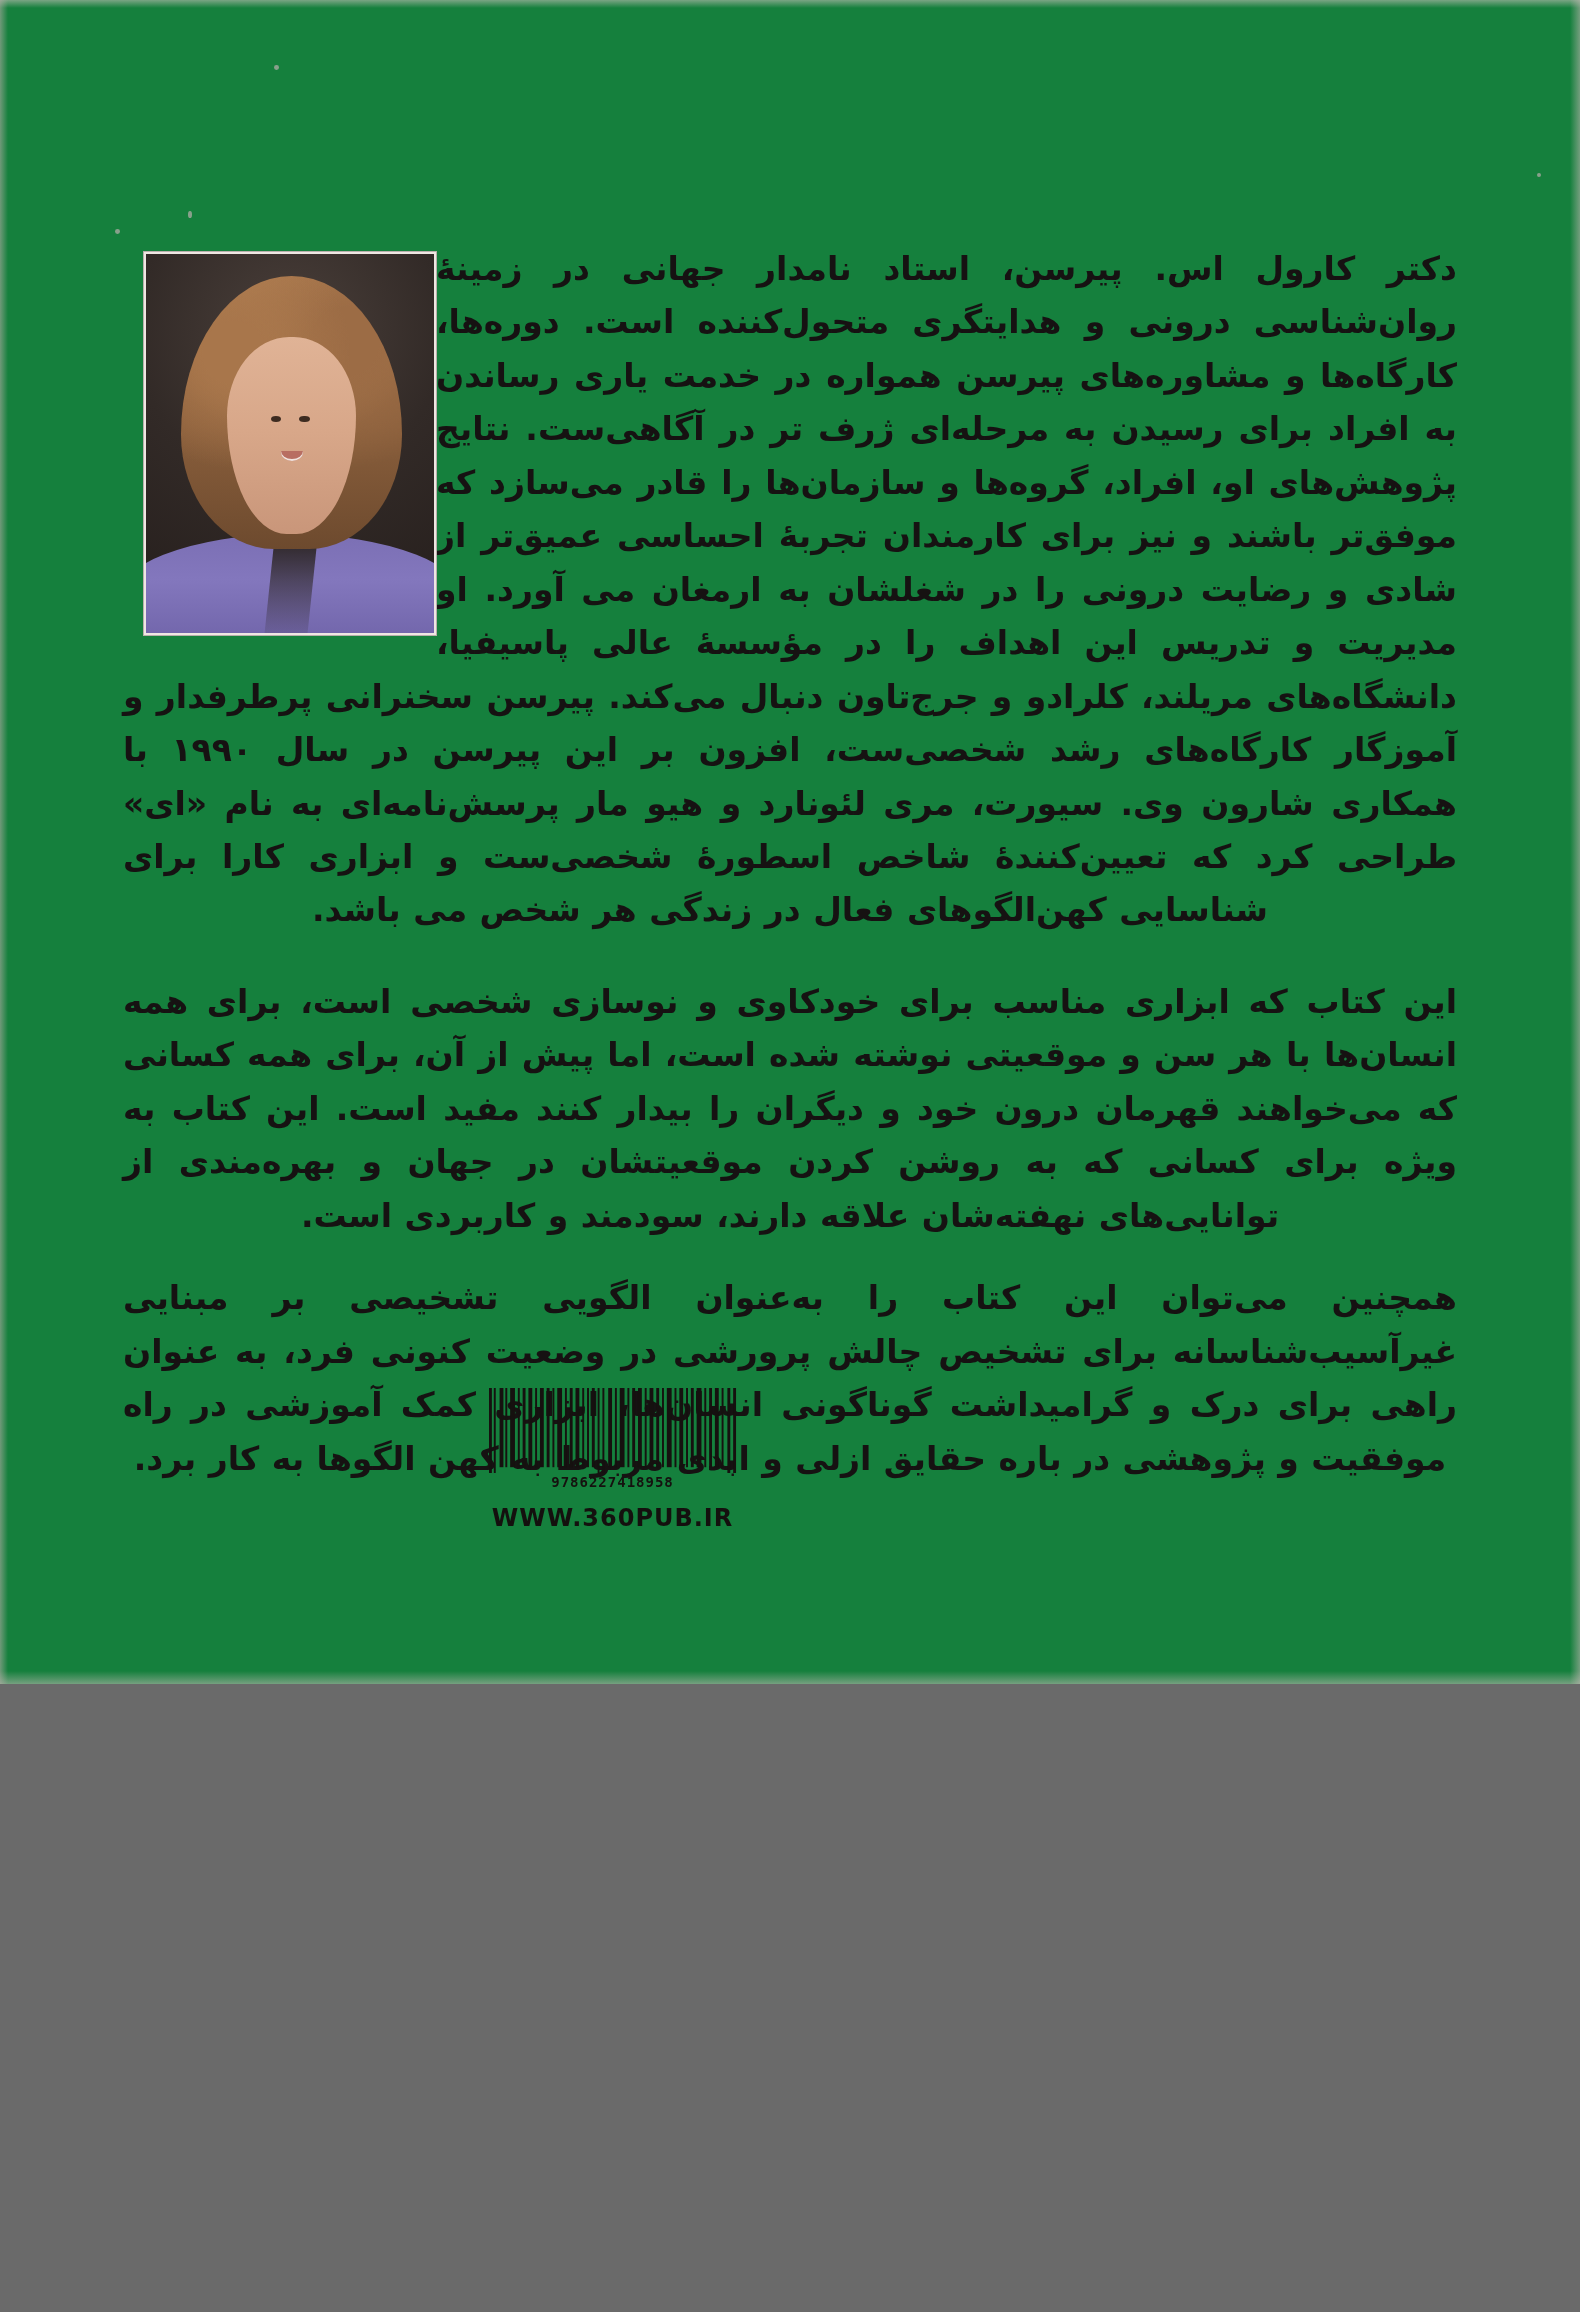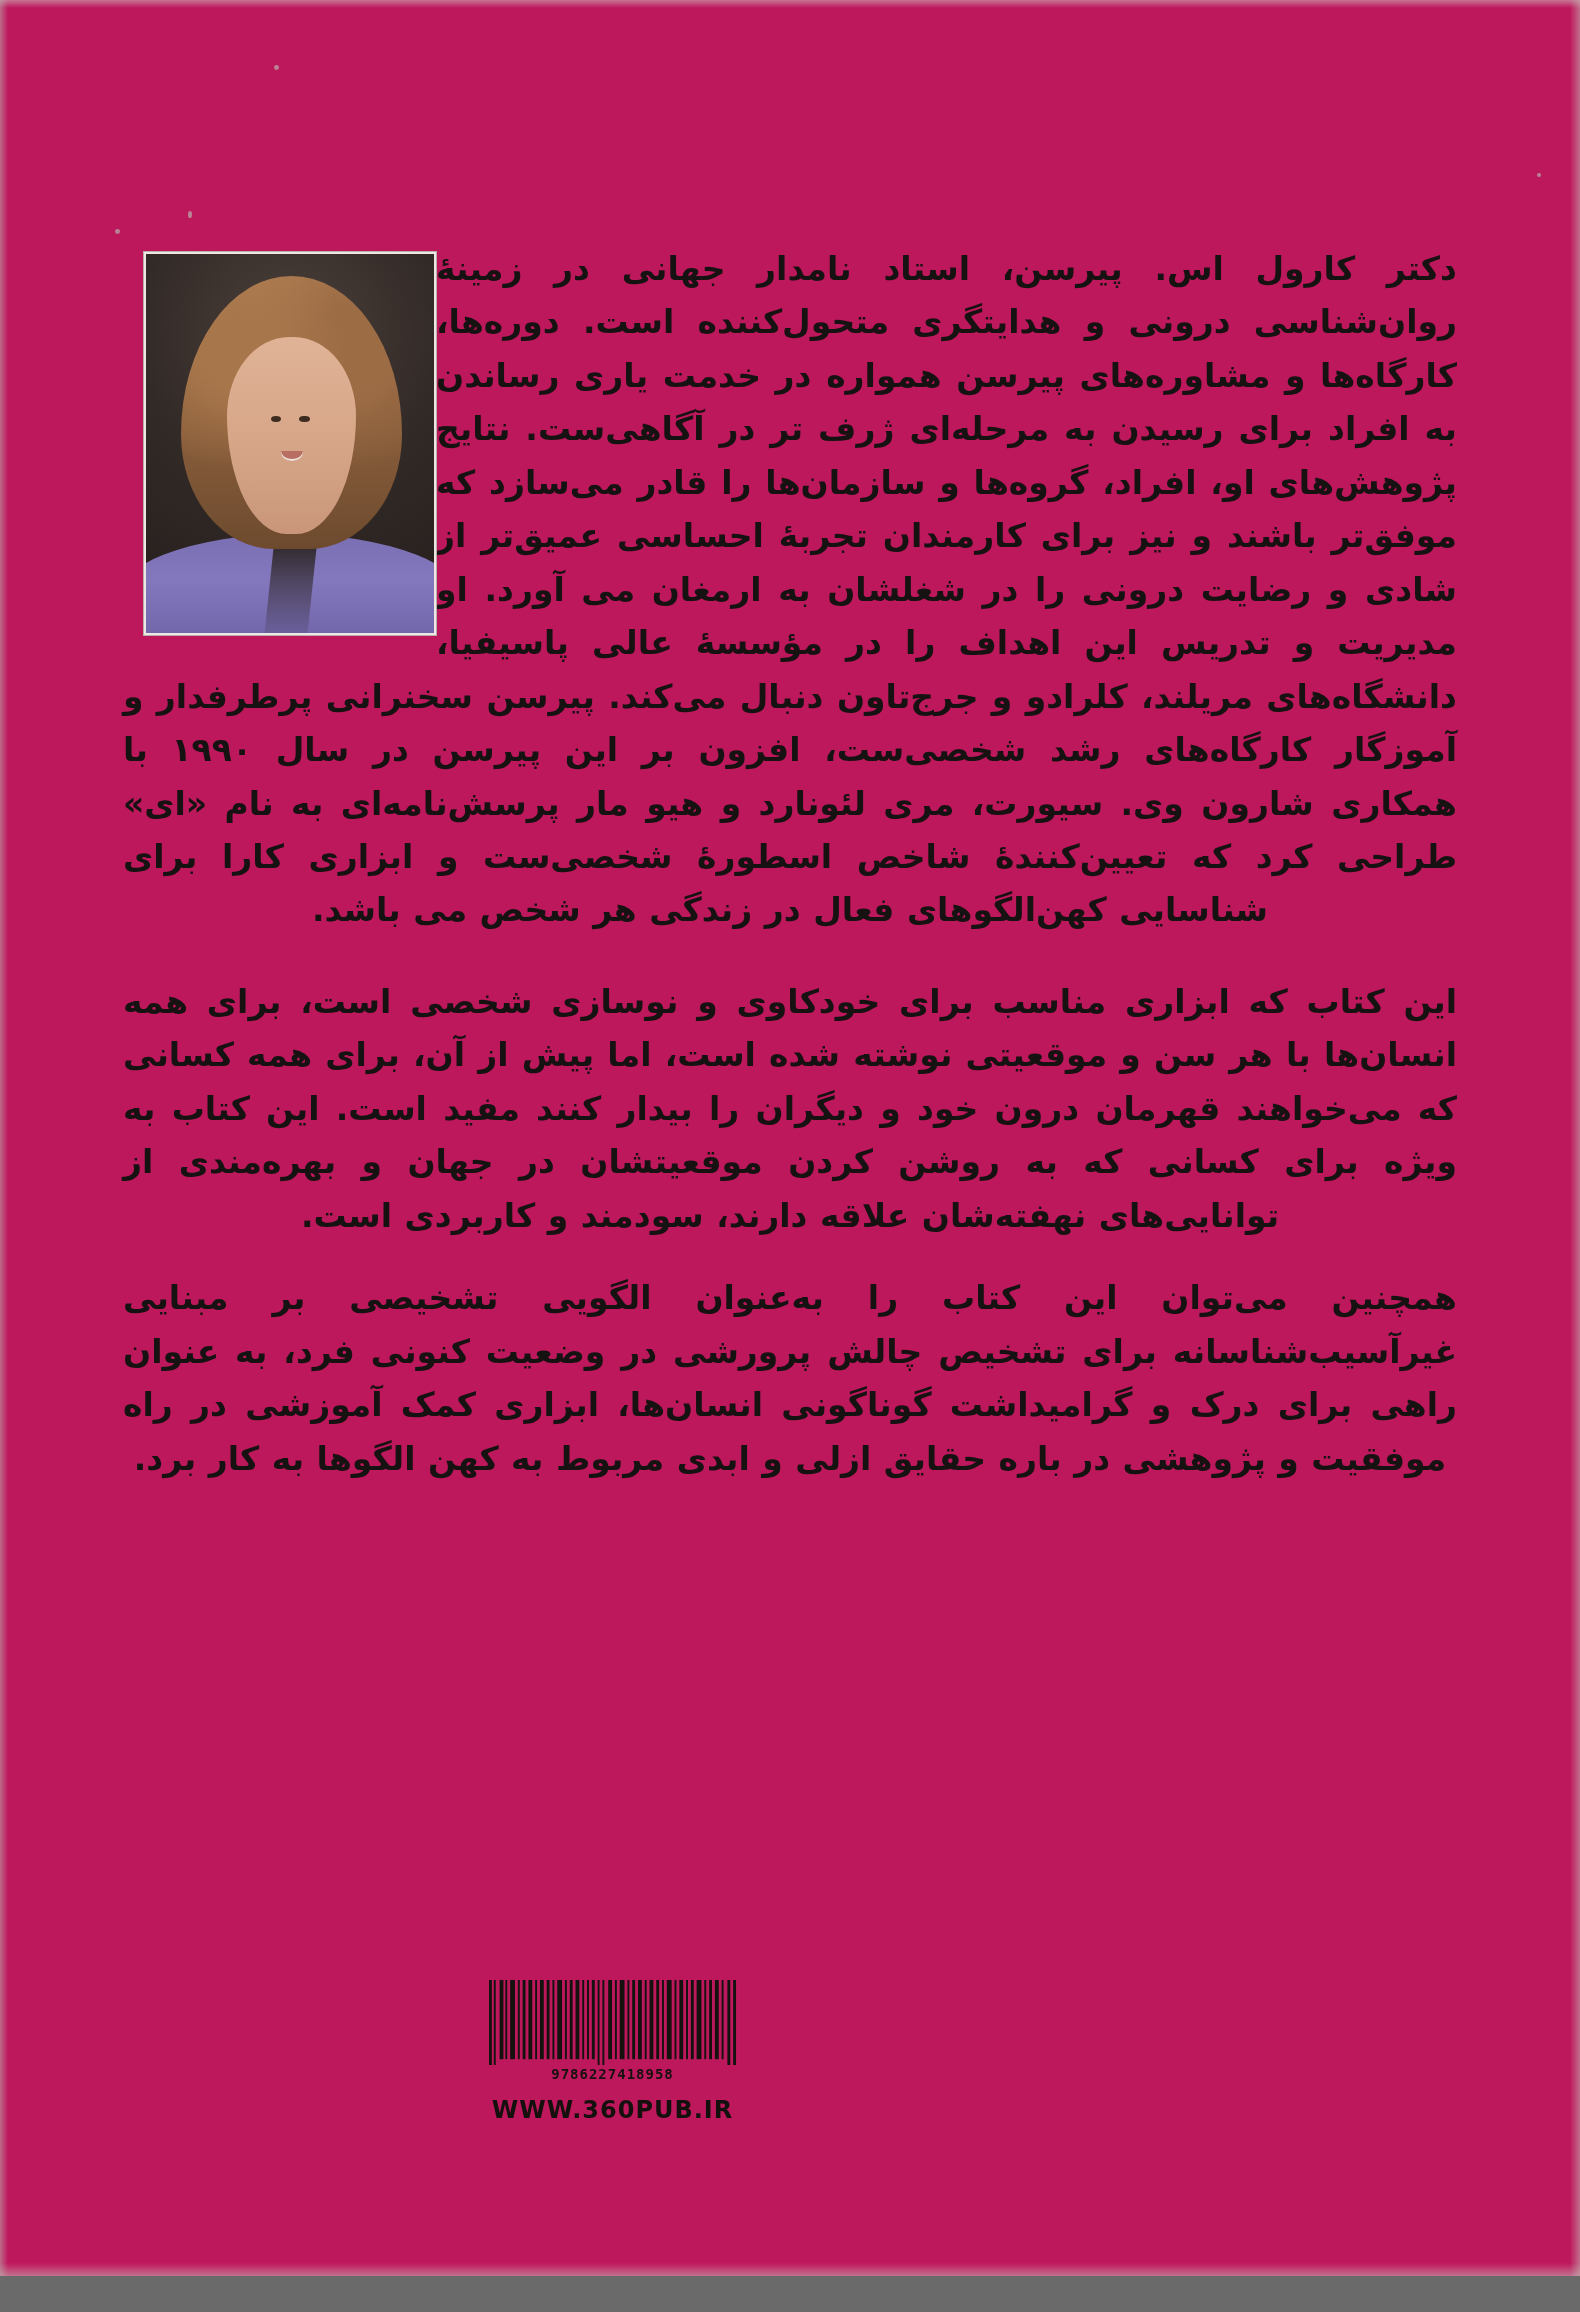--- a/index.html
+++ b/index.html
@@ -3,22 +3,22 @@
 <meta charset="utf-8">
 <style>
   html, body {
     margin: 0;
     padding: 0;
     background: #6a6a6a;
   }
   .page {
     position: relative;
     width: 1580px;
-    height: 2276px;
-    background: #be185d;
+    height: 1684px;
+    background: #15803d;
     overflow: hidden;
     font-family: "DejaVu Sans", sans-serif;
   }
   
   .paper-edge-left,
   .paper-edge-right,
   .paper-edge-top,
   .paper-edge-bottom {
     position: absolute;
     background: #cfc6c2;

